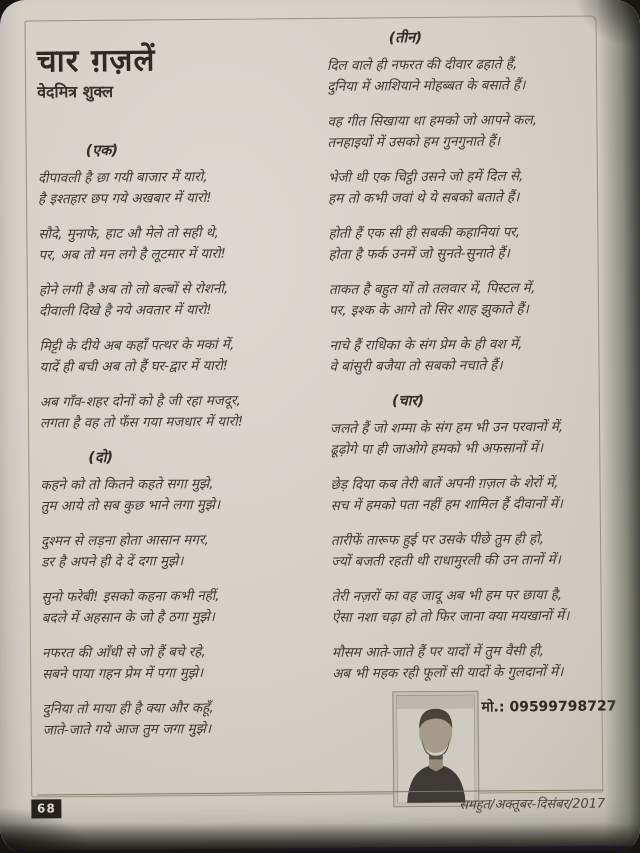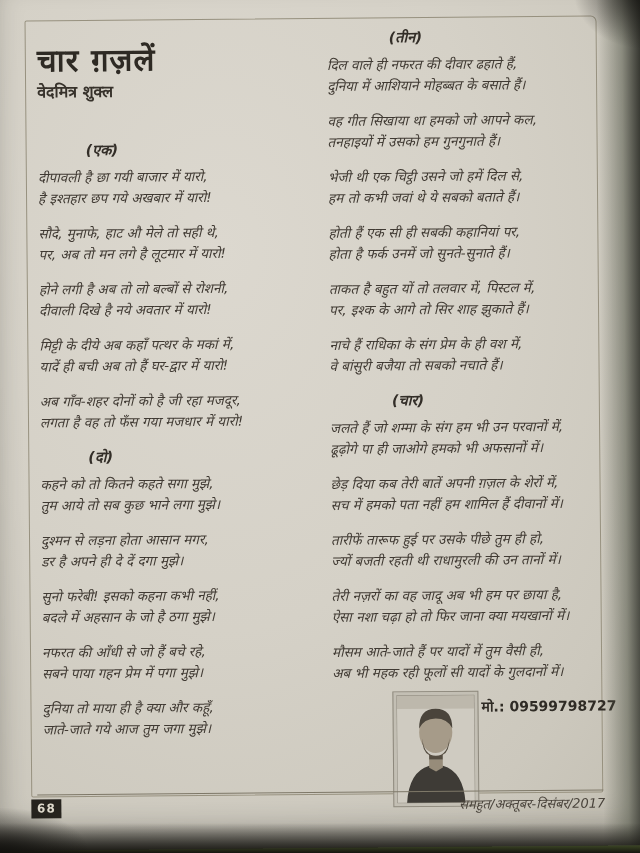--- a/index.html
+++ b/index.html
@@ -1,20 +1,21 @@
 <!DOCTYPE html>
 <html><head>
 <meta charset="utf-8">
 <style>
   * { margin:0; padding:0; box-sizing:border-box; }
   html,body { width:640px; height:853px; overflow:hidden; background:#171613; }
   #canvas {
     position:relative; width:640px; height:853px; overflow:hidden;
-    background:#bef264;
+    background:#4c1d95;
     font-family:"DejaVu Sans", sans-serif;
+    border-radius:25px;
   }
   .page {
     position:absolute; left:-6px; top:-8px; width:652px; height:856px;
     background:
       radial-gradient(ellipse at 35% 30%, #dcd8cf 0%, #d5d1c7 45%, #ccc8bd 78%, #c2beb2 100%);
     transform:rotate(-0.5deg);
     box-shadow: inset 0 -18px 30px rgba(30,28,22,.35);
   }
   
   .edge-right {

